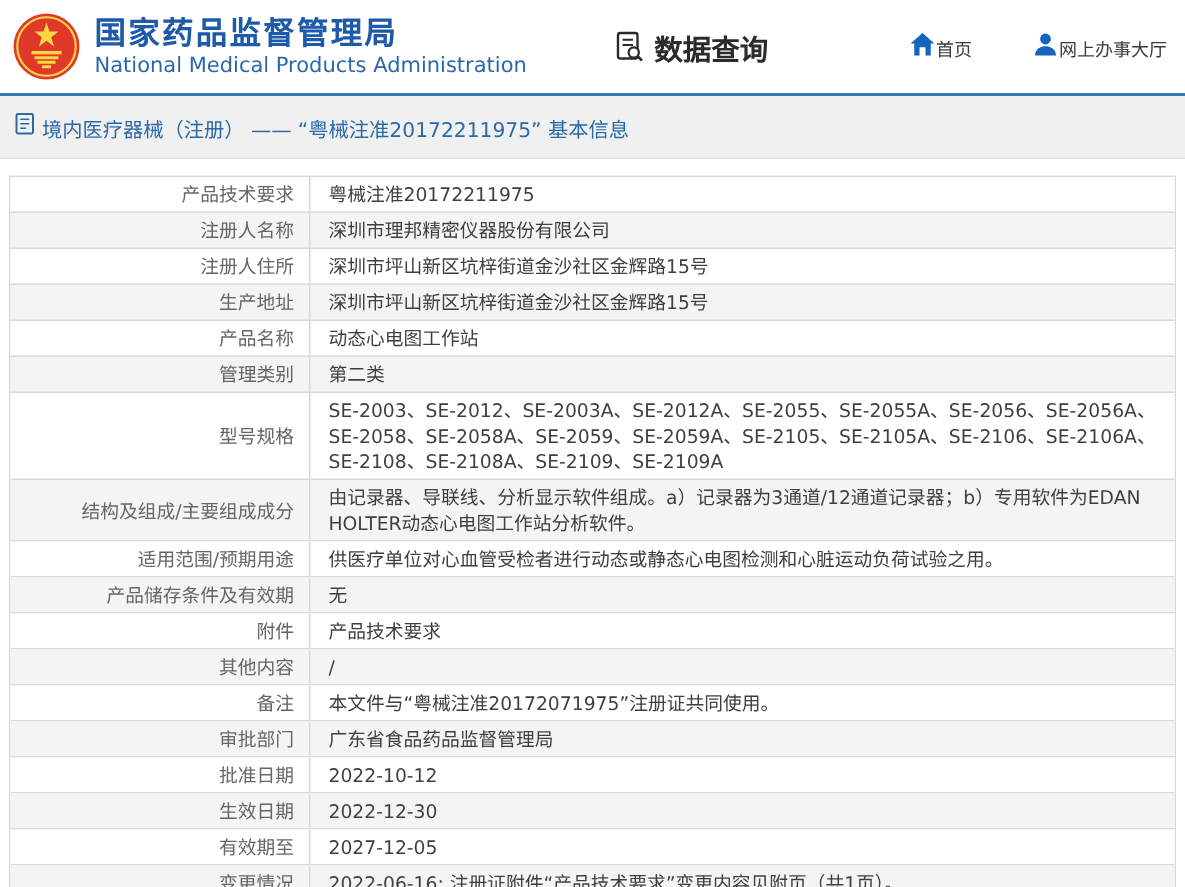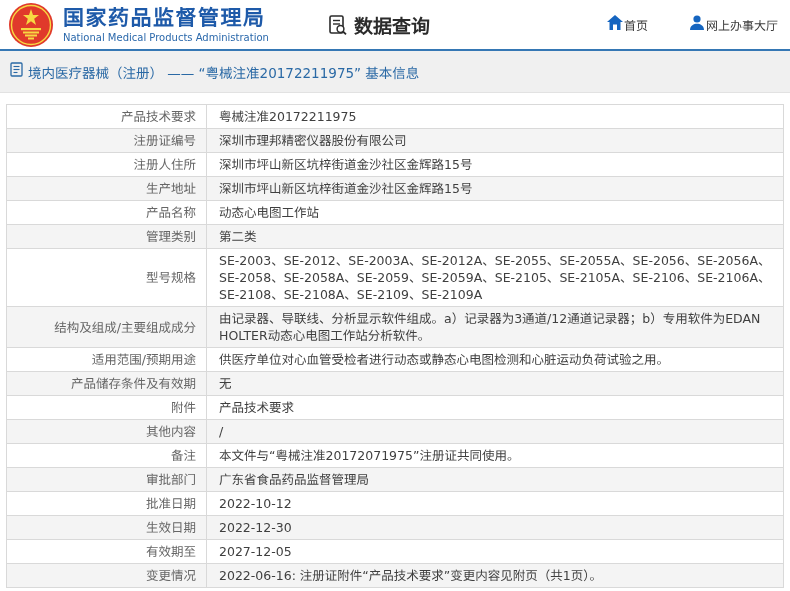--- a/index.html
+++ b/index.html
@@ -7,30 +7,30 @@
   body {
     width:790px;
     font-family:"DejaVu Sans","Liberation Sans",sans-serif;
     color:#333;
     -webkit-font-smoothing:antialiased;
   }
 
   
   .header {
     display:flex; align-items:center;
-    height:51px; padding:0 12px 0 8px;
+    height:64px; padding:0 12px 0 8px;
     background:#ffffff;
     border-bottom:2px solid #3577b4;
     justify-content:center;
   }
   .logo { display:flex; align-items:center; cursor:pointer; }
   .logo-emblem { width:46px; height:46px; flex:0 0 46px; }
   .logo-text { margin-left:9px; line-height:1.15; }
   .logo-title { color:#1e5aa9; font-size:21px; font-weight:bold; letter-spacing:1.5px; }
-  .logo-sub { color:#2a68ab; font-size:10px; margin-top:2px; }
+  .logo-sub { color:#2a68ab; font-size:14px; margin-top:2px; }
 
   .nav-query {
     margin-left:58px;
     display:flex; align-items:center;
     font-size:19px; font-weight:bold; color:#2b2b2b;
     cursor:pointer;
   }
   .nav-query svg { margin-right:5px; }
 
   .header-spacer { flex:1; }
@@ -141,21 +141,21 @@
 </div>
 
 <div class="info-table">
 
   <div class="row">
     <div class="cell label">产品技术要求</div>
     <div class="cell value">粤械注准20172211975</div>
   </div>
 
   <div class="row">
-    <div class="cell label">注册证编号</div>
+    <div class="cell label">注册人名称</div>
     <div class="cell value">深圳市理邦精密仪器股份有限公司</div>
   </div>
 
   <div class="row">
     <div class="cell label">注册人住所</div>
     <div class="cell value">深圳市坪山新区坑梓街道金沙社区金辉路15号</div>
   </div>
 
   <div class="row">
     <div class="cell label">生产地址</div>

